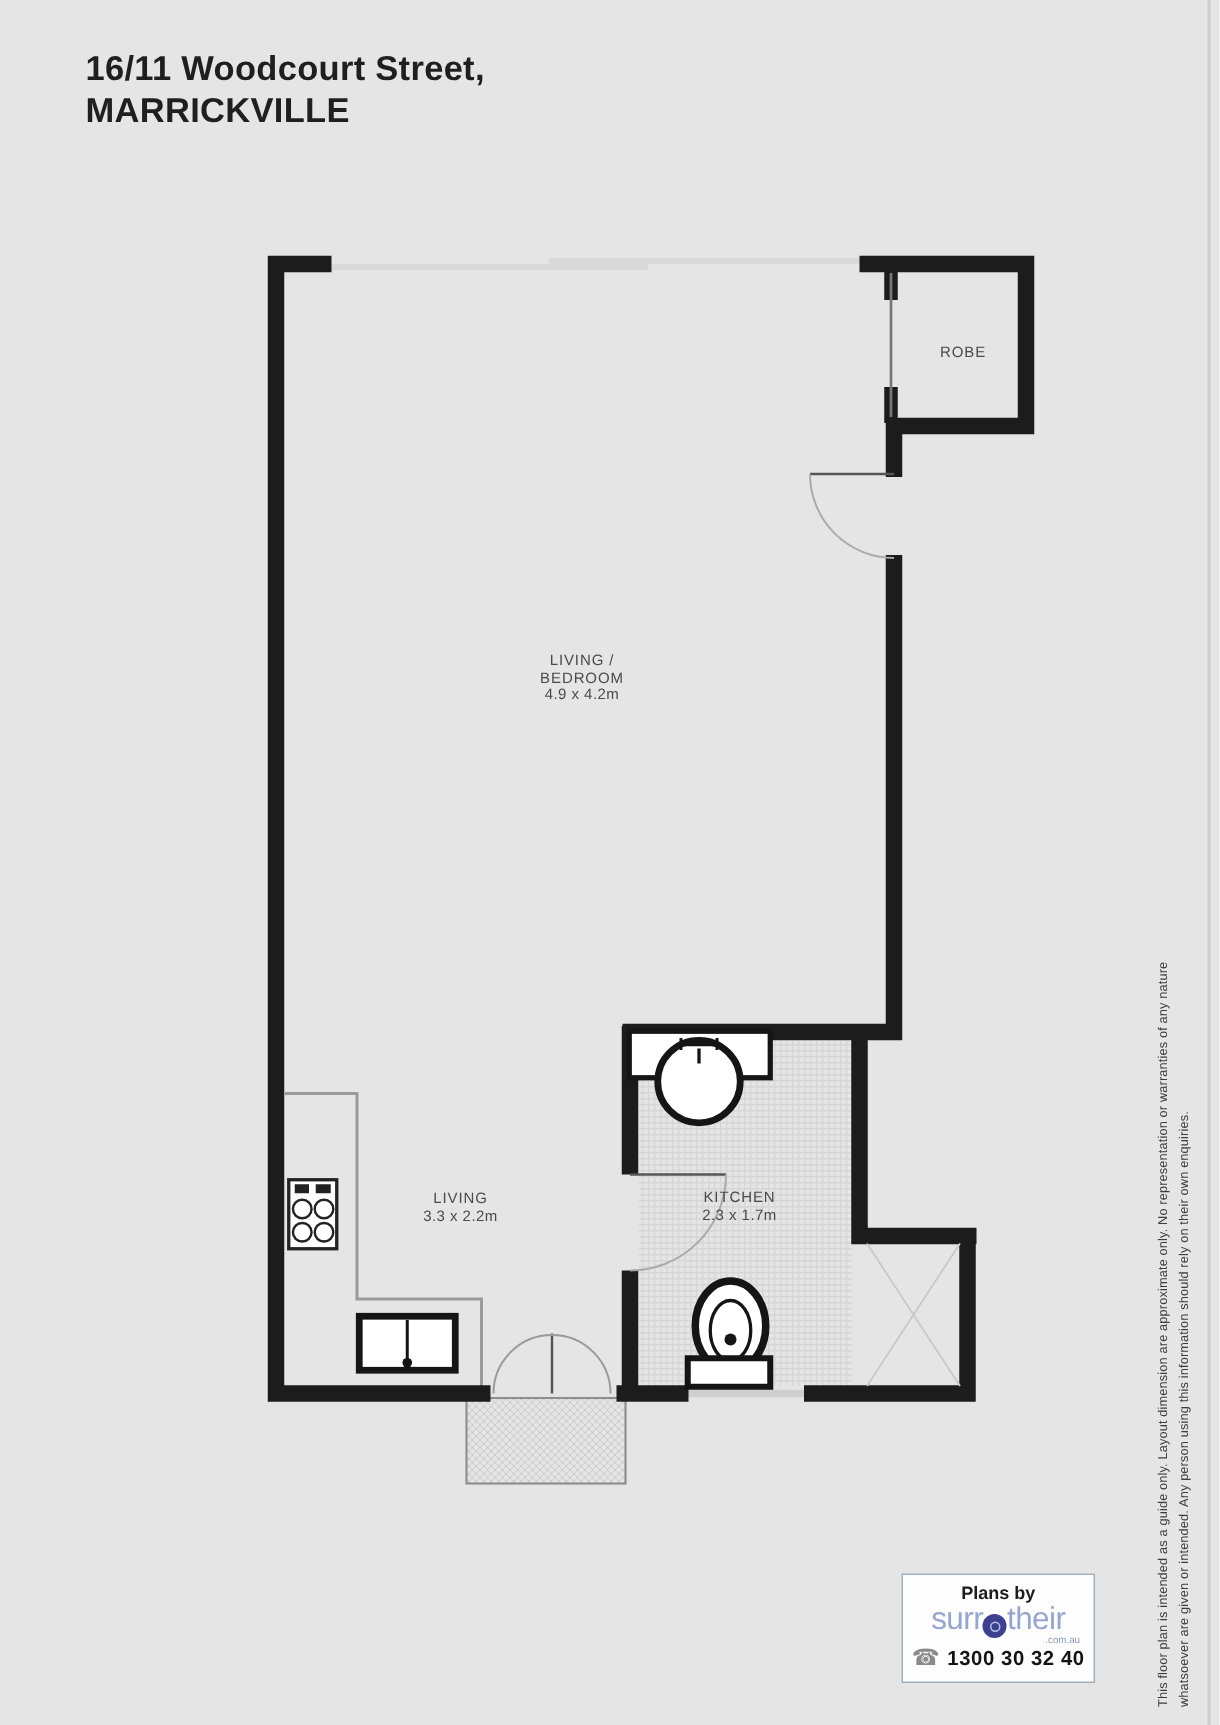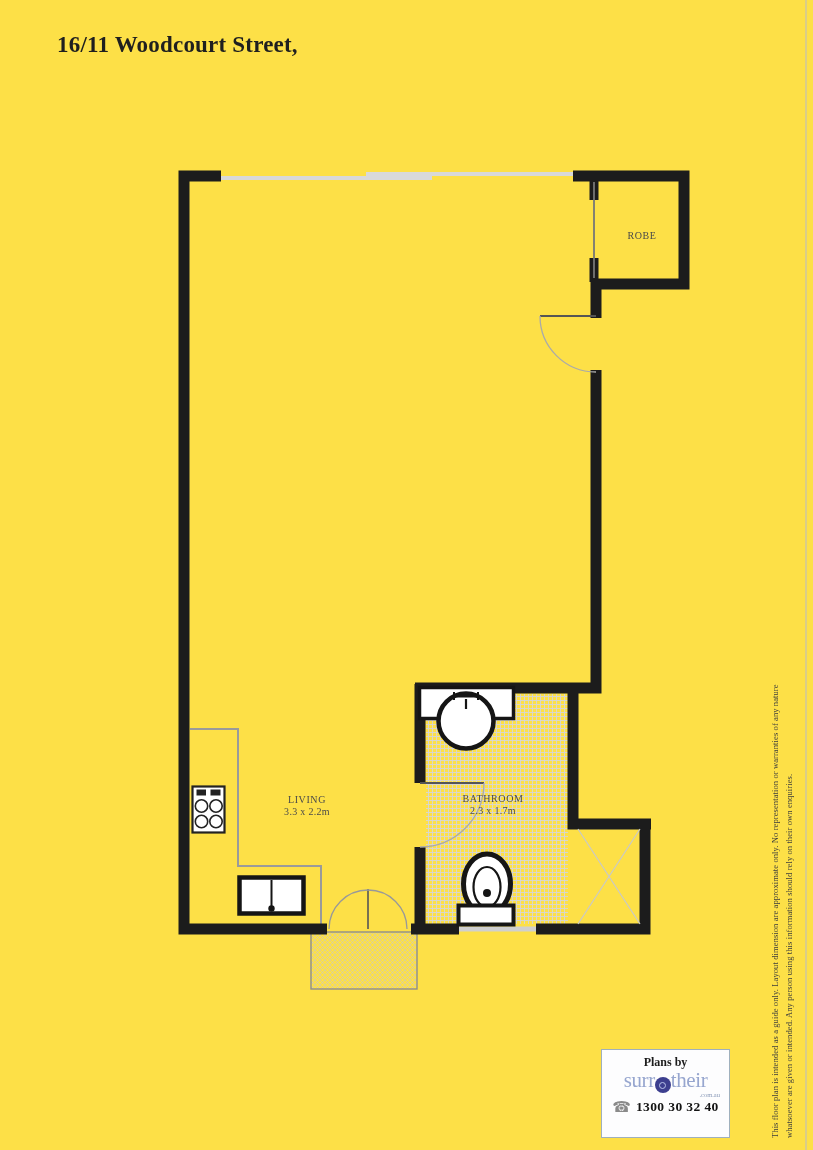--- a/index.html
+++ b/index.html
@@ -1,19 +1,19 @@
 <!DOCTYPE html>
 <html><head>
 <meta charset="utf-8">
 <style>
   html,body{margin:0;padding:0;background:#ffffff;}
   *{box-sizing:border-box;}
   #page{
-    position:relative;width:813px;height:1150px;background:#fde047;overflow:hidden;
-    font-family:Liberation Serif, serif;
+    position:relative;width:813px;height:1150px;background:#e5e5e5;overflow:hidden;
+    font-family:Liberation Sans, sans-serif;
   }
   
   .title{
     position:absolute;left:57px;top:31px;
     font-size:23px;font-weight:bold;color:#1f1f1f;line-height:28px;letter-spacing:0.2px;
   }
   
   #plan-svg{position:absolute;left:0;top:0;}
   
   .room-label{
@@ -26,21 +26,21 @@
   #bathroom-label{left:423px;top:793px;width:140px;}
   #robe-label{left:601px;top:230px;width:82px;}
   
   .disclaimer{
     position:absolute;left:768px;top:1138px;width:600px;
     transform:rotate(-90deg);transform-origin:0 0;
     font-size:8.5px;line-height:14px;color:#3d3d3d;letter-spacing:0.1px;white-space:nowrap;
   }
   
   .brand-box{
-    position:absolute;left:601px;top:1049px;width:129px;height:89px;
+    position:absolute;left:601px;top:1049px;width:129px;height:73px;
     border:1px solid #9fb0bd;background:#fdfdfe;
     display:flex;flex-direction:column;align-items:stretch;
   }
   .plans-by{margin-top:5px;text-align:center;font-size:12px;font-weight:bold;color:#1c1c1c;}
   .brand-row{
     display:flex;align-items:flex-end;justify-content:center;
     font-size:21px;color:#97a6cf;letter-spacing:-0.4px;height:22px;margin-top:1px;
   }
   .globe{
     width:16px;height:16px;border-radius:50%;background:#3d3f8f;
@@ -54,20 +54,21 @@
   
   .edge-line{position:absolute;left:805px;top:0;width:2px;height:1150px;background:#bdbdbd;opacity:0.55;}
 </style>
 </head>
 <body>
 
 <div id="page">
 
   <div class="title">
     <div>16/11 Woodcourt Street,</div>
+    <div>MARRICKVILLE</div>
   </div>
 
   <svg id="plan-svg" width="813" height="1150" viewBox="0 0 813 1150">
     <defs>
       <pattern id="bathHatch" width="4" height="4" patternUnits="userSpaceOnUse">
         <path d="M0,0.5 H4 M0.5,0 V4" stroke="#d6d6d6" stroke-width="0.9" fill="none"></path>
       </pattern>
       <pattern id="balconyHatch" width="5" height="5" patternUnits="userSpaceOnUse">
         <path d="M0,5 L5,0 M0,0 L5,5" stroke="#c6c6c6" stroke-width="0.6" fill="none"></path>
       </pattern>
@@ -143,26 +144,31 @@
       <path d="M484,783 A64,64 0 0 1 420,847" stroke="#aaa" stroke-width="1.3"></path>
     </g>
 
     <g fill="none">
       <path d="M368,889 L368,929" stroke="#555" stroke-width="1.6"></path>
       <path d="M329,929 A39,39 0 0 1 368,890" stroke="#999" stroke-width="1.3"></path>
       <path d="M407,929 A39,39 0 0 0 368,890" stroke="#999" stroke-width="1.3"></path>
     </g>
   </svg>
 
+  <div class="room-label" id="living-label">
+    <div>LIVING /</div>
+    <div>BEDROOM</div>
+    <div class="dim">4.9 x 4.2m</div>
+  </div>
   <div class="room-label" id="kitchen-label">
     <div>LIVING</div>
     <div class="dim">3.3 x 2.2m</div>
   </div>
   <div class="room-label" id="bathroom-label">
-    <div>BATHROOM</div>
+    <div>KITCHEN</div>
     <div class="dim">2.3 x 1.7m</div>
   </div>
   <div class="room-label" id="robe-label">
     <div>ROBE</div>
   </div>
 
   <div class="disclaimer">
     <div>This floor plan is intended as a guide only. Layout dimension are approximate only. No representation or warranties of any nature</div>
     <div>whatsoever are given or intended. Any person using this information should rely on their own enquiries.</div>
   </div>

